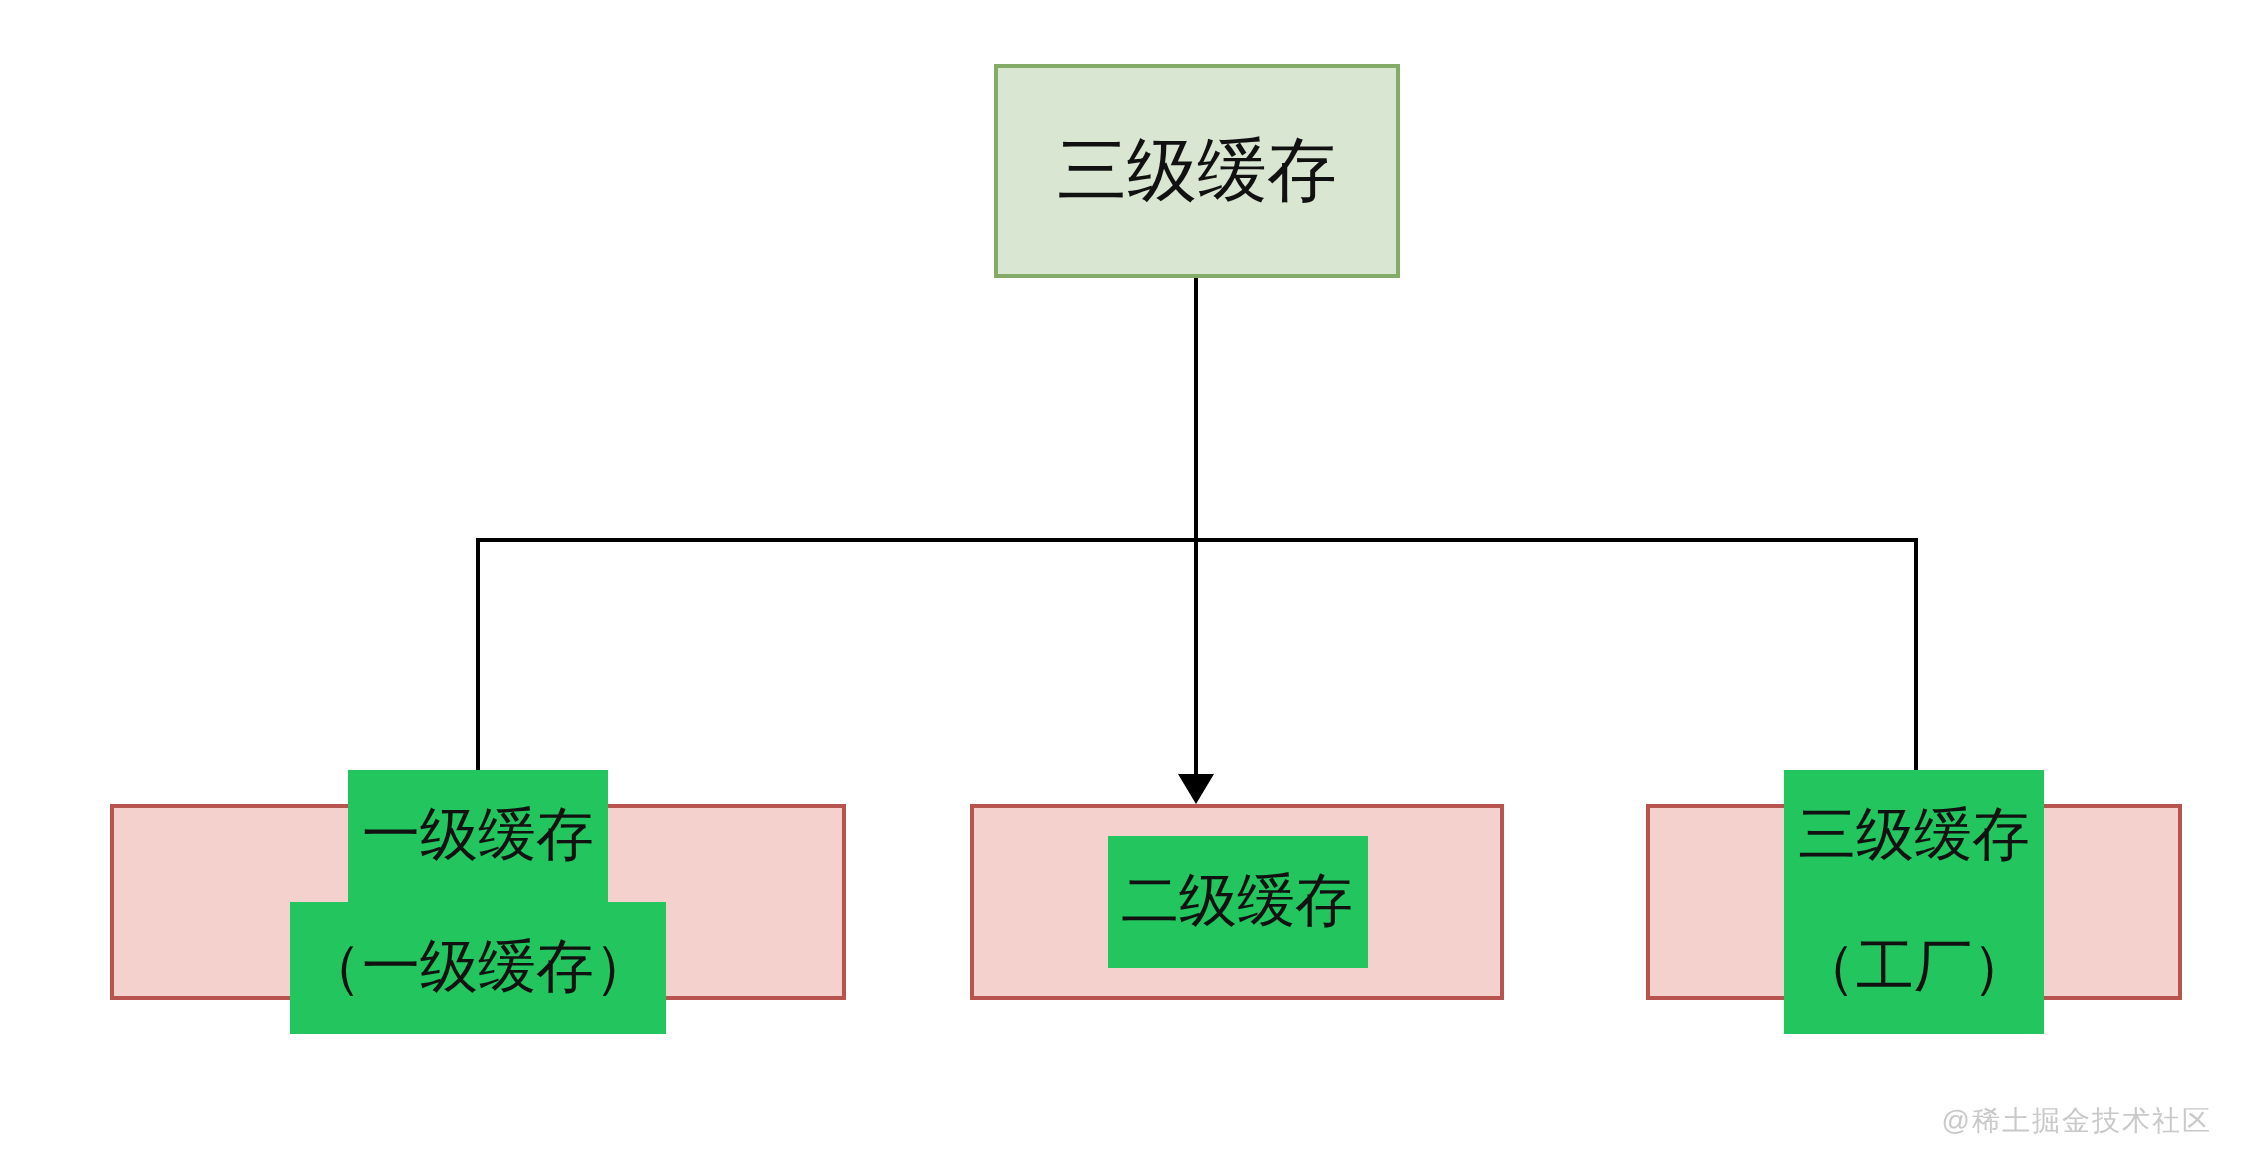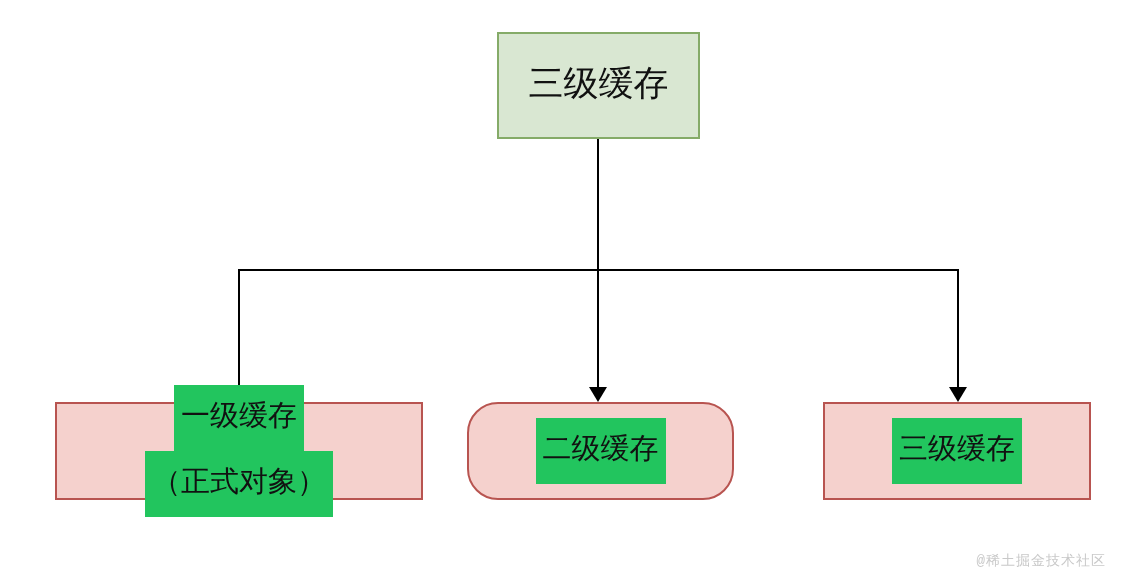--- a/index.html
+++ b/index.html
@@ -7,21 +7,20 @@
     padding: 0;
     background: #ffffff;
     font-family: "Liberation Sans", "DejaVu Sans", sans-serif;
   }
   .canvas {
     position: relative;
     width: 1126px;
     height: 584px;
     background: #ffffff;
     overflow: hidden;
-    font-family: Liberation Mono, monospace;
   }
   .node {
     position: absolute;
     box-sizing: border-box;
     display: flex;
     flex-direction: column;
     align-items: center;
     justify-content: center;
     text-align: center;
     color: #111111;
@@ -43,21 +42,21 @@
     line-height: 40px;
     top: 402px;
     height: 98px;
   }
   .node-child .label-line {
     background: #22c55e;
     padding: 13px 7px;
     white-space: nowrap;
   }
   .node-child1 { left: 55px;  width: 368px; }
-  .node-child2 { left: 467px; width: 267px; border-radius: 31px; }
+  .node-child2 { left: 485px; width: 267px; }
   .node-child3 { left: 823px; width: 268px; }
 
   .edge {
     position: absolute;
     background: #000000;
   }
   .edge-trunk   { left: 597px; top: 139px; width: 2px;   height: 251px; }
   .edge-hbar    { left: 238px; top: 269px; width: 721px; height: 2px; }
   .edge-left-v  { left: 238px; top: 271px; width: 2px;   height: 119px; }
   .edge-right-v { left: 957px; top: 271px; width: 2px;   height: 119px; }
@@ -97,26 +96,27 @@
   <div class="edge edge-hbar"></div>
   <div class="edge edge-left-v"></div>
   <div class="edge edge-right-v"></div>
 
   <div class="arrowhead arrowhead-left"></div>
   <div class="arrowhead arrowhead-middle"></div>
   <div class="arrowhead arrowhead-right"></div>
 
   <div class="node node-child node-child1">
     <span class="label-line">一级缓存</span>
-    <span class="label-line">（正式对象）</span>
+    <span class="label-line">（一级缓存）</span>
   </div>
 
   <div class="node node-child node-child2">
     <span class="label-line">二级缓存</span>
   </div>
 
   <div class="node node-child node-child3">
     <span class="label-line">三级缓存</span>
+    <span class="label-line">（工厂）</span>
   </div>
 
   <div class="watermark">@稀土掘金技术社区</div>
 
 </div>
 
 </body></html>

